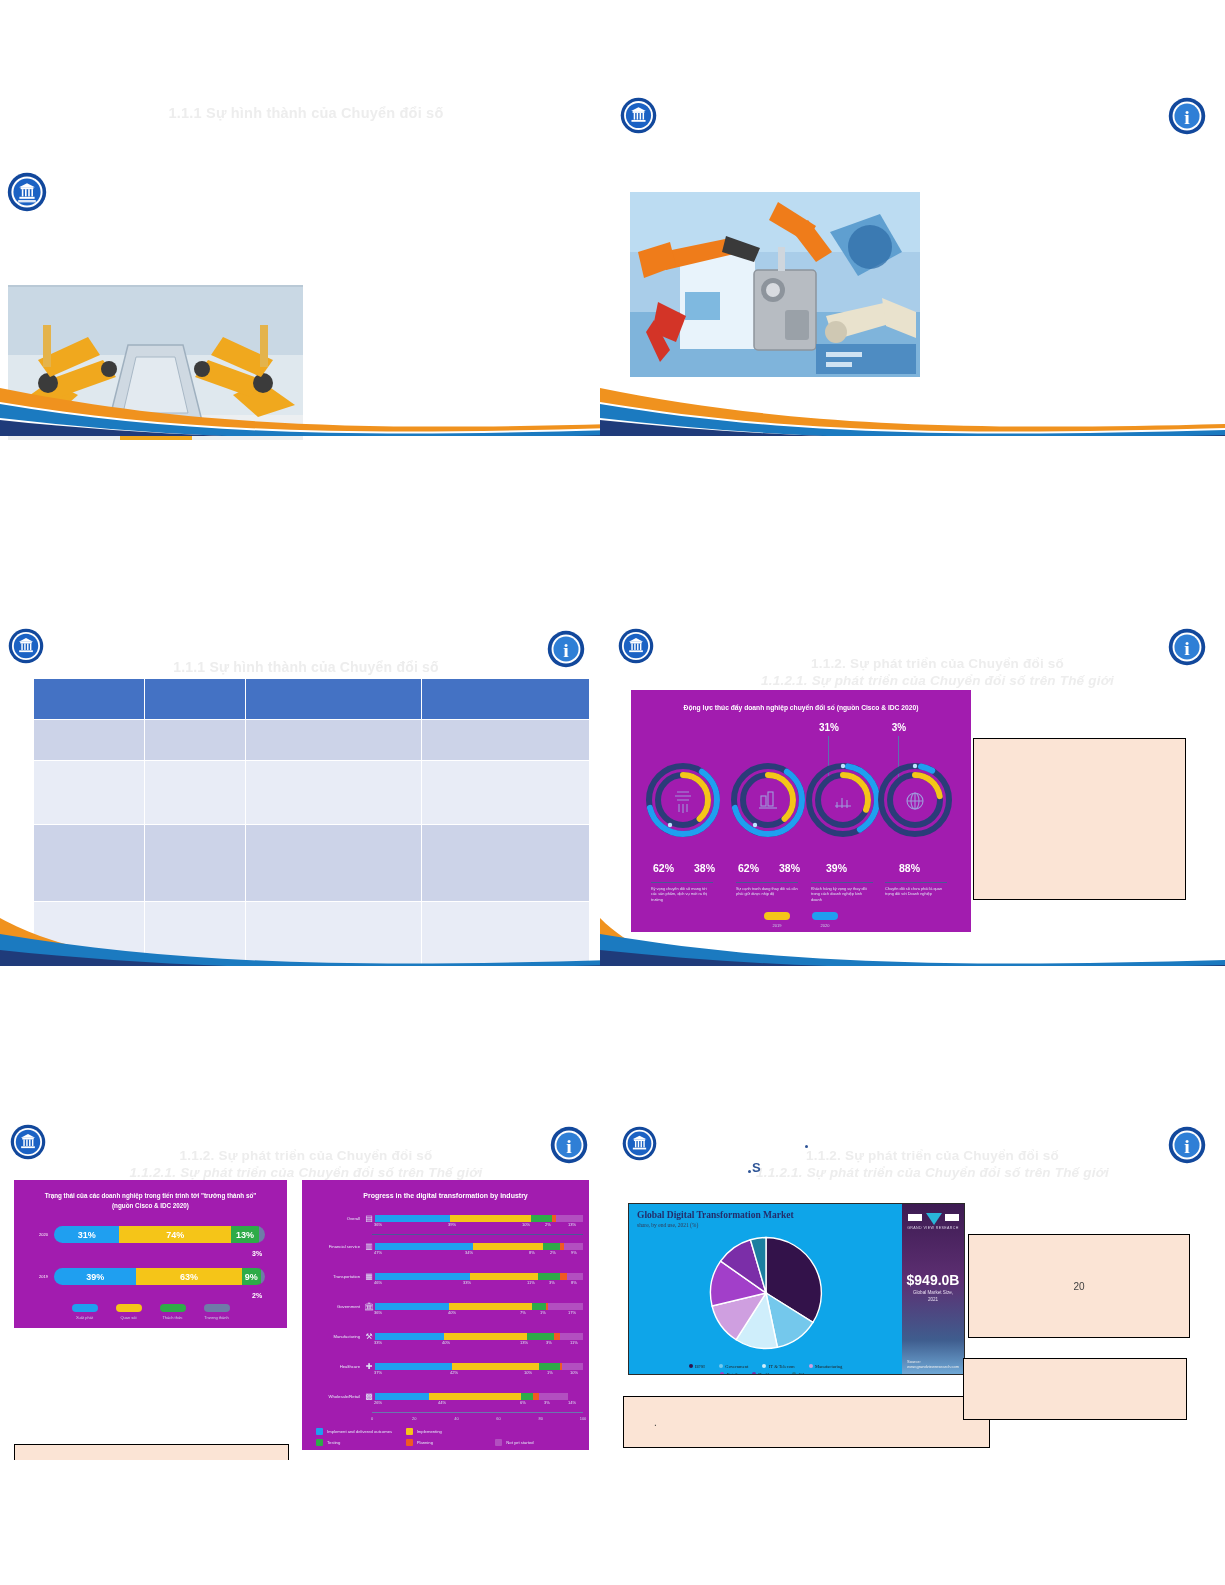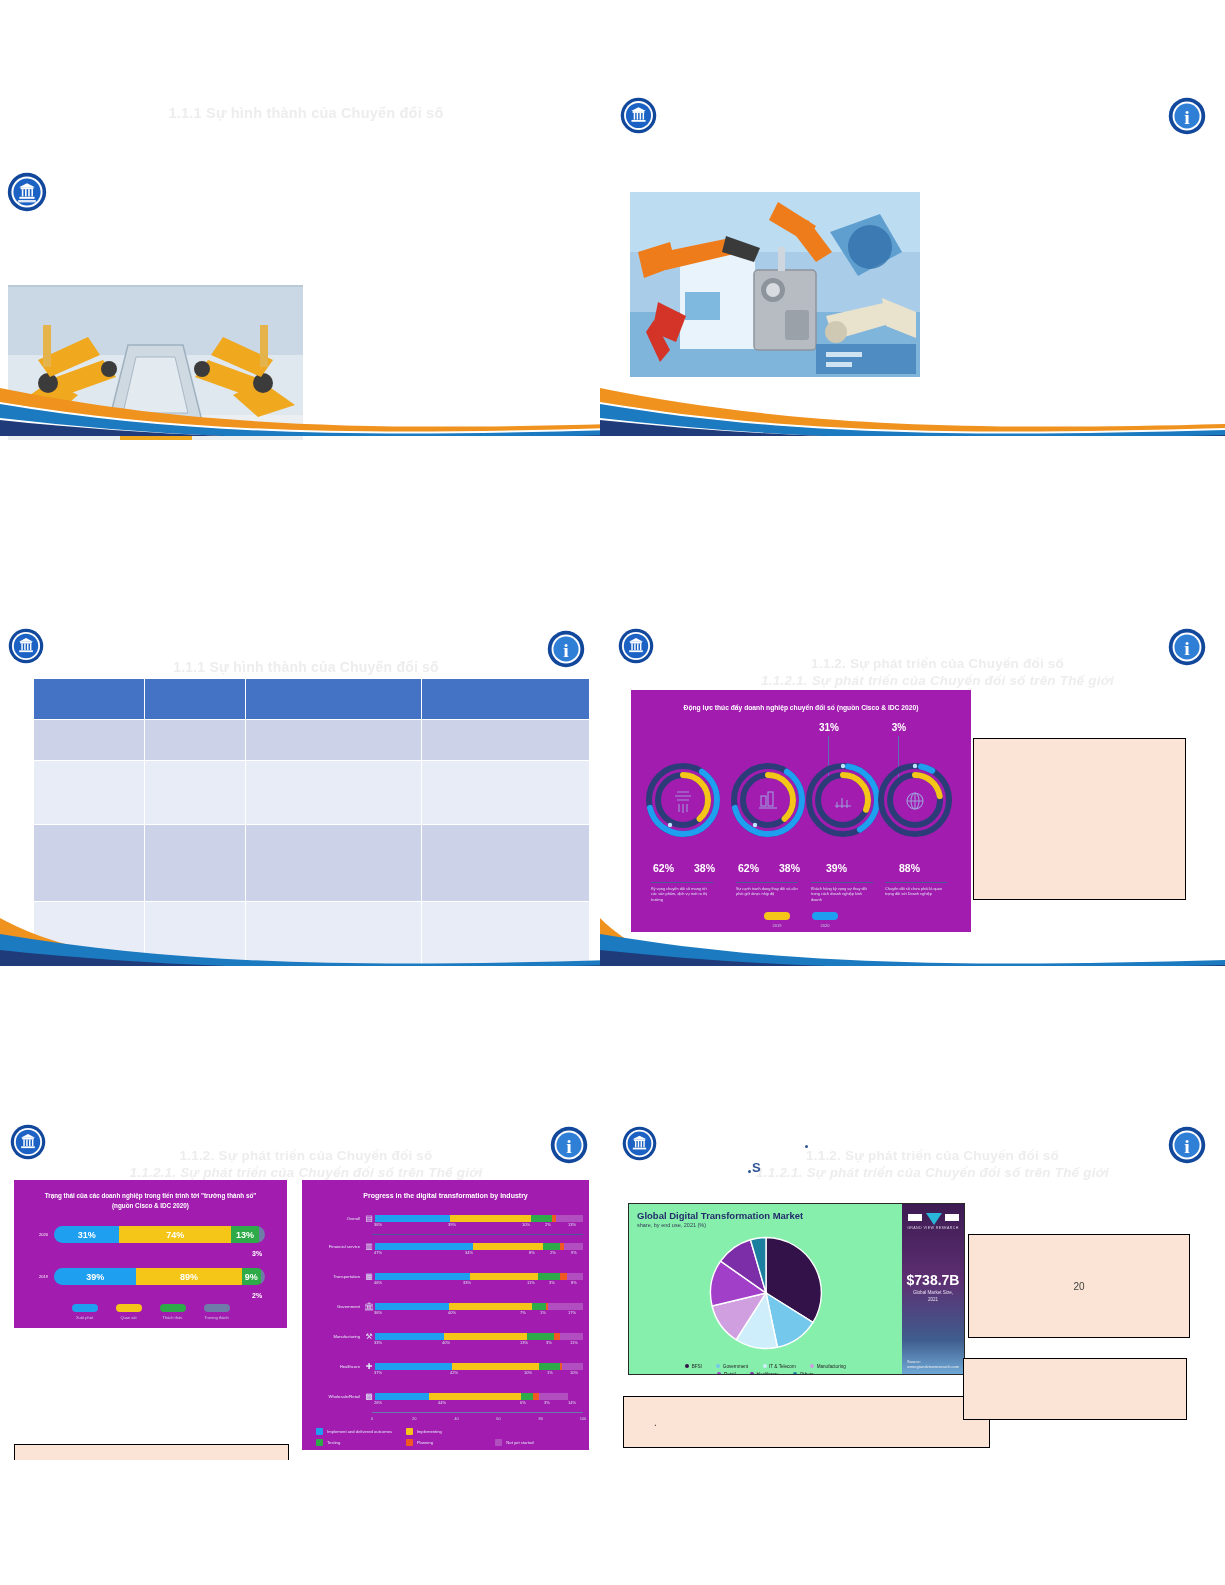--- a/index.html
+++ b/index.html
@@ -91,21 +91,21 @@
   .ind-legend { position:absolute; display:grid; grid-template-columns:1fr 1fr 1fr; gap:4px 6px; }
   .ind-legend .li { display:flex; align-items:center; gap:4px; font-size:4.2px; color:#e3e8f7; }
   .ind-legend .sw { width:7px; height:7px; border-radius:1px; }
 
   .axis { position:absolute; left:70px; right:6px; }
   .axis .tick { position:absolute; font-size:4px; color:#cfd7ec; transform:translateX(-50%); }
   .axis .line { position:absolute; left:0; right:0; top:0; height:1px; background:#6a78ad; }
 
   
   .gvr { position:absolute; background:#ffffff; border:1px solid #2a2a2a; display:flex; overflow:hidden; }
-  .gvr-left { position:relative; flex:1; background:#86efac; }
+  .gvr-left { position:relative; flex:1; background:#0ea5e9;font-family:Liberation Serif, serif; }
   .gvr-right { width:62px; background:linear-gradient(180deg,#3d1b52 0%,#5d2f72 45%,#3f5d8e 80%,#6fa8d6 100%); position:relative; }
   .gvr-h1 { position:absolute; left:8px; top:6px; font-size:9.5px; font-weight:bold; color:#232d6b; }
   .gvr-h2 { position:absolute; left:8px; top:18px; font-size:5.5px; color:#333a55; }
   .pie { position:absolute; border-radius:50%; }
   .pie-legend { position:absolute; left:0; right:0; text-align:center; }
   .pie-legend .li { display:inline-flex; align-items:center; gap:2.5px; margin:0 5px; font-size:4.6px; color:#222; }
   .pie-legend .dot { width:4px; height:4px; border-radius:50%; display:inline-block; }
   .gvr-amt { position:absolute; left:0; right:0; text-align:center; color:#fff; font-weight:bold; font-size:14px; }
   .gvr-sub { position:absolute; left:0; right:0; text-align:center; color:#e6dcf0; font-size:4.6px; line-height:1.3; }
   .gvr-src { position:absolute; left:5px; bottom:5px; color:#eee; font-size:4px; line-height:1.3; }
@@ -492,21 +492,21 @@
           <span class="seg" style="background:#2eab48; width:13%;">13%</span>
           <span class="seg" style="background:#6f7ba8; width:3%;"></span>
         </span>
       </div>
       <div style="position:absolute; left:238px; top:70px; font-size:7px; color:#fff; font-weight:bold;">3%</div>
 
       <div class="sbar-row" style="left:16px; top:88px; width:235px;">
         <span class="sbar-ylab">2019</span>
         <span class="sbar">
           <span class="seg" style="background:#1f9ff0; width:39%;">39%</span>
-          <span class="seg" style="background:#f5c518; width:50%;">89%</span>
+          <span class="seg" style="background:#f5c518; width:50%;">63%</span>
           <span class="seg" style="background:#2eab48; width:9%;">9%</span>
           <span class="seg" style="background:#6f7ba8; width:2%;"></span>
         </span>
       </div>
       <div style="position:absolute; left:238px; top:112px; font-size:7px; color:#fff; font-weight:bold;">2%</div>
 
       <div class="legend-row" style="top:124px; gap:18px;">
         <div class="legend-item">
           <span class="legend-pill" style="background:#1f9ff0;"></span>
           <span class="legend-lbl">Xuất phát</span>
@@ -794,21 +794,21 @@
         </div>
       </div>
 
       <div class="gvr-right">
         <svg width="62" height="20" viewBox="0 0 62 20" style="position:absolute; left:0; top:5px;">
           <rect x="6" y="5" width="14" height="7" fill="#ffffff"></rect>
           <polygon points="24,4 40,4 32,16" fill="#29b6d8"></polygon>
           <rect x="43" y="5" width="14" height="7" fill="#ffffff"></rect>
         </svg>
         <div class="gvr-brand">GRAND VIEW RESEARCH</div>
-        <div class="gvr-amt" style="top:68px;">$738.7B</div>
+        <div class="gvr-amt" style="top:68px;">$949.0B</div>
         <div class="gvr-sub" style="top:86px;">Global Market Size,</div>
         <div class="gvr-sub" style="top:93px;">2021</div>
         <div class="gvr-src">
           <div>Source:</div>
           <div>www.grandviewresearch.com</div>
         </div>
       </div>
     </div>
 
     <div class="note pad" style="left:23px; top:296px; width:335px; height:50px;">

